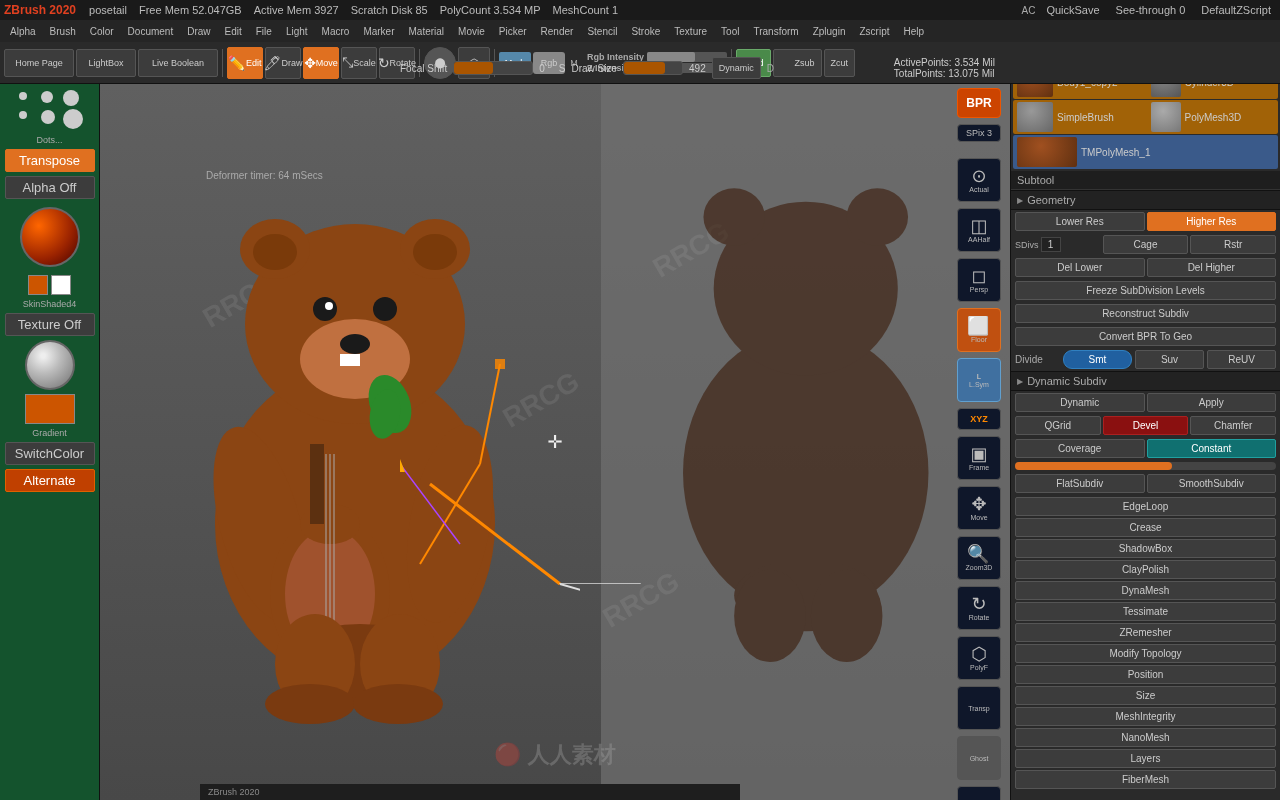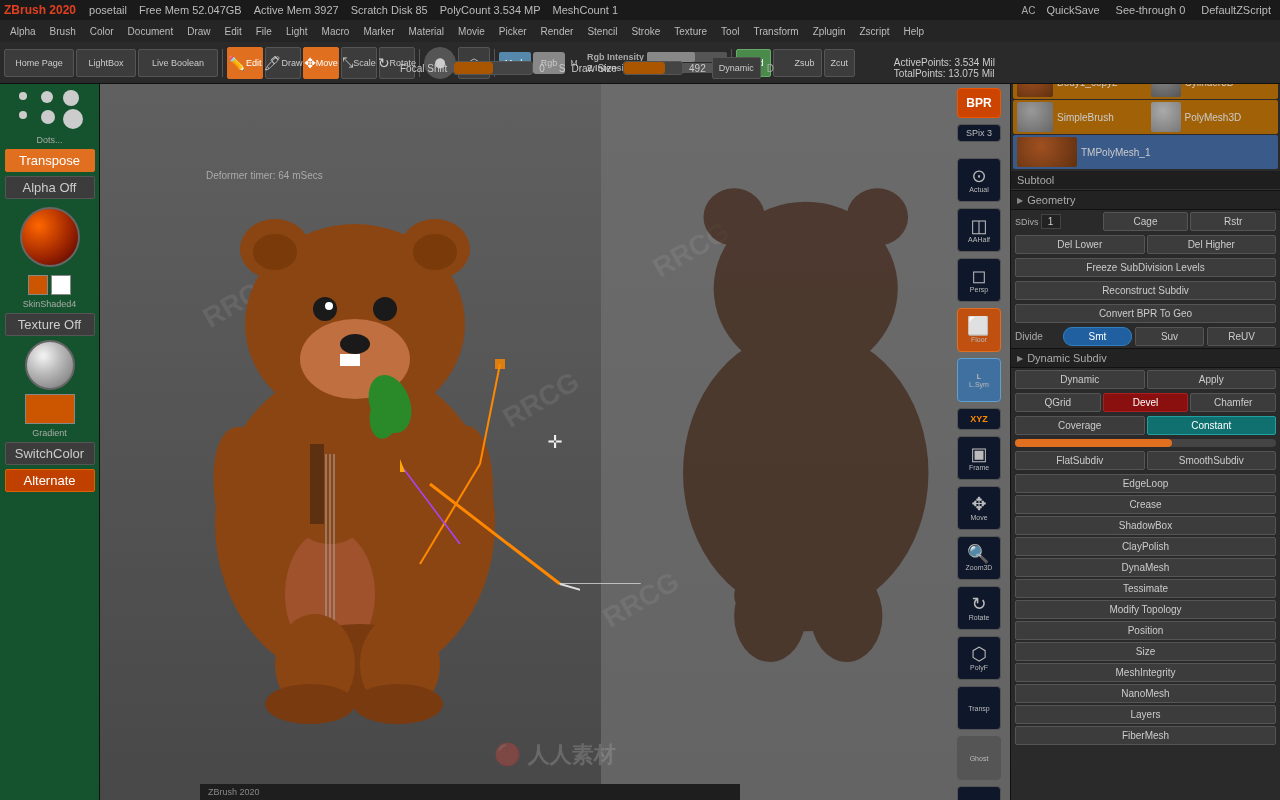--- a/index.html
+++ b/index.html
@@ -859,20 +859,24 @@
     </div>
   </div>
 
   <div class="subtool-label">Subtool</div>
 
   <div class="section-header">
     <span class="section-arrow">▶</span>
     <span>Geometry</span>
   </div>
 
+  <div class="two-col">
+    <button class="panel-btn">Lower Res</button>
+    <button class="panel-btn highlight-orange">Higher Res</button>
+  </div>
 
   <div class="three-col">
     <div style="display:flex; align-items:center; gap:2px;">
       <span style="font-size:9px; color:#aaa;">SDivs</span>
       <input type="text" class="num-input" value="1" style="width: 20px;">
     </div>
     <button class="panel-btn">Cage</button>
     <button class="panel-btn">Rstr</button>
   </div>
 
@@ -932,20 +936,21 @@
     <button class="panel-btn">SmoothSubdiv</button>
   </div>
 
   <div style="display:flex; flex-direction:column; gap:2px; padding:2px 4px;">
     <button class="panel-btn" style="width:100%;">EdgeLoop</button>
     <button class="panel-btn" style="width:100%;">Crease</button>
     <button class="panel-btn" style="width:100%;">ShadowBox</button>
     <button class="panel-btn" style="width:100%;">ClayPolish</button>
     <button class="panel-btn" style="width:100%;">DynaMesh</button>
     <button class="panel-btn" style="width:100%;">Tessimate</button>
+    <button class="panel-btn" style="width:100%;">ZRemesher</button>
     <button class="panel-btn" style="width:100%;">Modify Topology</button>
     <button class="panel-btn" style="width:100%;">Position</button>
     <button class="panel-btn" style="width:100%;">Size</button>
     <button class="panel-btn" style="width:100%;">MeshIntegrity</button>
     <button class="panel-btn" style="width:100%;">NanoMesh</button>
     <button class="panel-btn" style="width:100%;">Layers</button>
     <button class="panel-btn" style="width:100%;">FiberMesh</button>
 
   </div>
 

